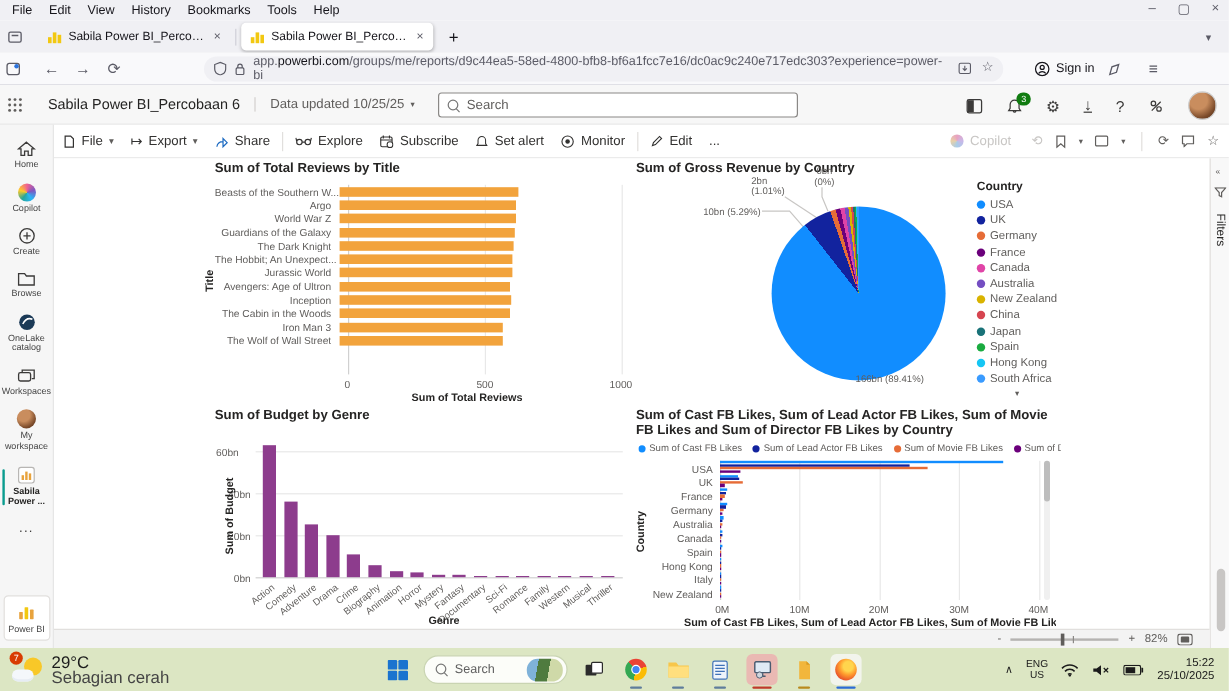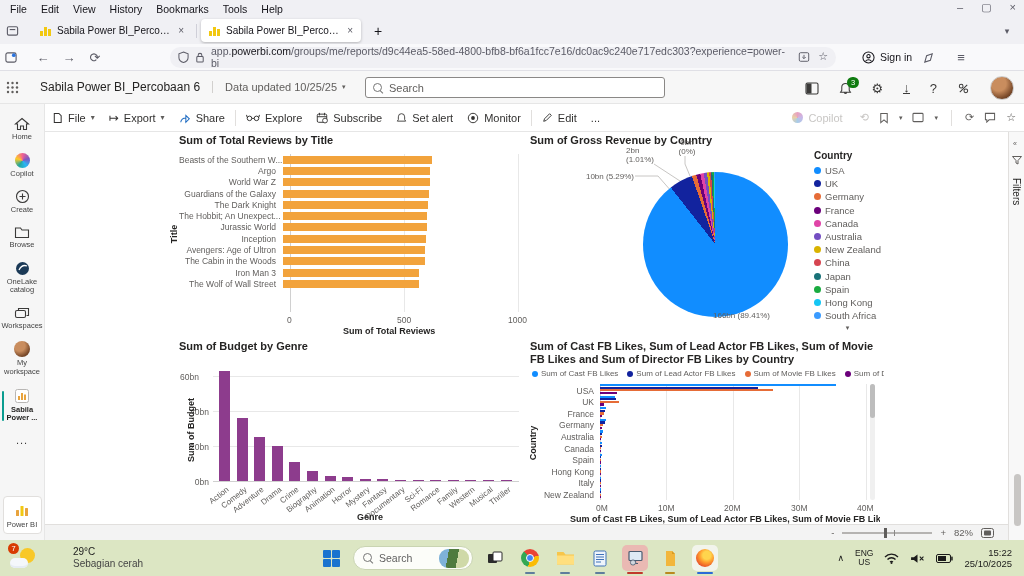--- a/index.html
+++ b/index.html
@@ -118,21 +118,21 @@
     border-top:1px solid #e1dfdd; display:flex; align-items:center; justify-content:flex-end; gap:8px;
     padding-right:14px; font-size:9.5px; color:#605e5c; }
   #zslider { width:90px; height:2px; background:#b5b3b1; position:relative; }
   #zslider .zthumb { position:absolute; left:42px; top:-4px; width:3px; height:10px; background:#5f5d5b; }
   #zslider .zmid { position:absolute; left:52px; top:-2px; width:1px; height:6px; background:#8a8886; }
 
   
   #taskbar { position:absolute; left:0; top:540px; width:1024px; height:36px; background:#dce6c3;
     display:flex; align-items:center; }
   #weather { display:flex; align-items:center; gap:7px; padding-left:10px; width:200px; }
-  #weather .wt { font-size:10px; color:#1b1b1b; line-height:12px;margin-left:30px; }
+  #weather .wt { font-size:14px; color:#1b1b1b; line-height:12px; }
   #wicon { position:relative; width:26px; height:24px; }
   #wicon .sun { position:absolute; right:1px; top:2px; width:15px; height:15px; border-radius:50%;
     background:#f8c828; }
   #wicon .cloud { position:absolute; left:0; bottom:2px; width:18px; height:10px; border-radius:8px;
     background:#f4f7fb; box-shadow:0 -3px 0 -1px #e6ecf4 inset; }
   #wicon .alert { position:absolute; left:-2px; top:-3px; width:11px; height:11px; border-radius:50%;
     background:#d83b01; color:#fff; font-size:7.5px; text-align:center; line-height:11px; }
   #tb-center { display:flex; align-items:center; gap:9px; margin-left:118px; }
   .tbi { width:26px; height:26px; border-radius:5px; display:flex; align-items:center; justify-content:center;
     position:relative; }
@@ -482,26 +482,26 @@
         </div>
         <div class="c1row">
           <span class="c1lab">The Hobbit; An Unexpect...</span>
           <div class="c1bar" style="width: 144.096px; background: rgb(242, 163, 60);"></div>
         </div>
         <div class="c1row">
           <span class="c1lab">Jurassic World</span>
           <div class="c1bar" style="width: 143.868px; background: rgb(242, 163, 60);"></div>
         </div>
         <div class="c1row">
+          <span class="c1lab">Avengers: Age of Ultron</span>
+          <div class="c1bar" style="width: 142.044px; background: rgb(242, 163, 60);"></div>
+        </div>
+        <div class="c1row">
           <span class="c1lab">Inception</span>
           <div class="c1bar" style="width: 142.956px; background: rgb(242, 163, 60);"></div>
-        </div>
-        <div class="c1row">
-          <span class="c1lab">Avengers: Age of Ultron</span>
-          <div class="c1bar" style="width: 142.044px; background: rgb(242, 163, 60);"></div>
         </div>
         <div class="c1row">
           <span class="c1lab">The Cabin in the Woods</span>
           <div class="c1bar" style="width: 141.588px; background: rgb(242, 163, 60);"></div>
         </div>
         <div class="c1row">
           <span class="c1lab">Iron Man 3</span>
           <div class="c1bar" style="width: 136.116px; background: rgb(242, 163, 60);"></div>
         </div>
         <div class="c1row">

